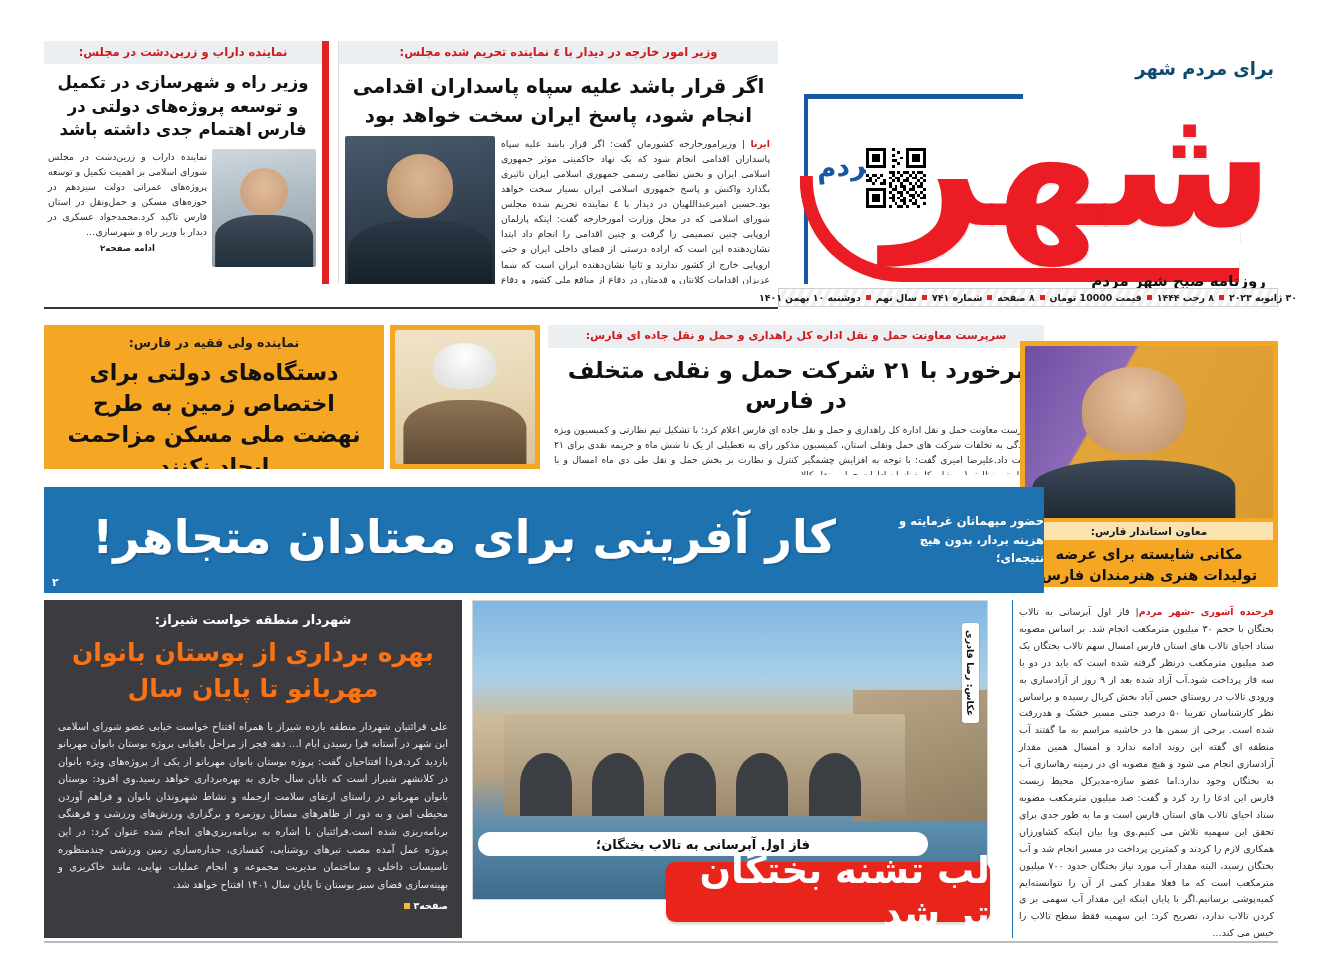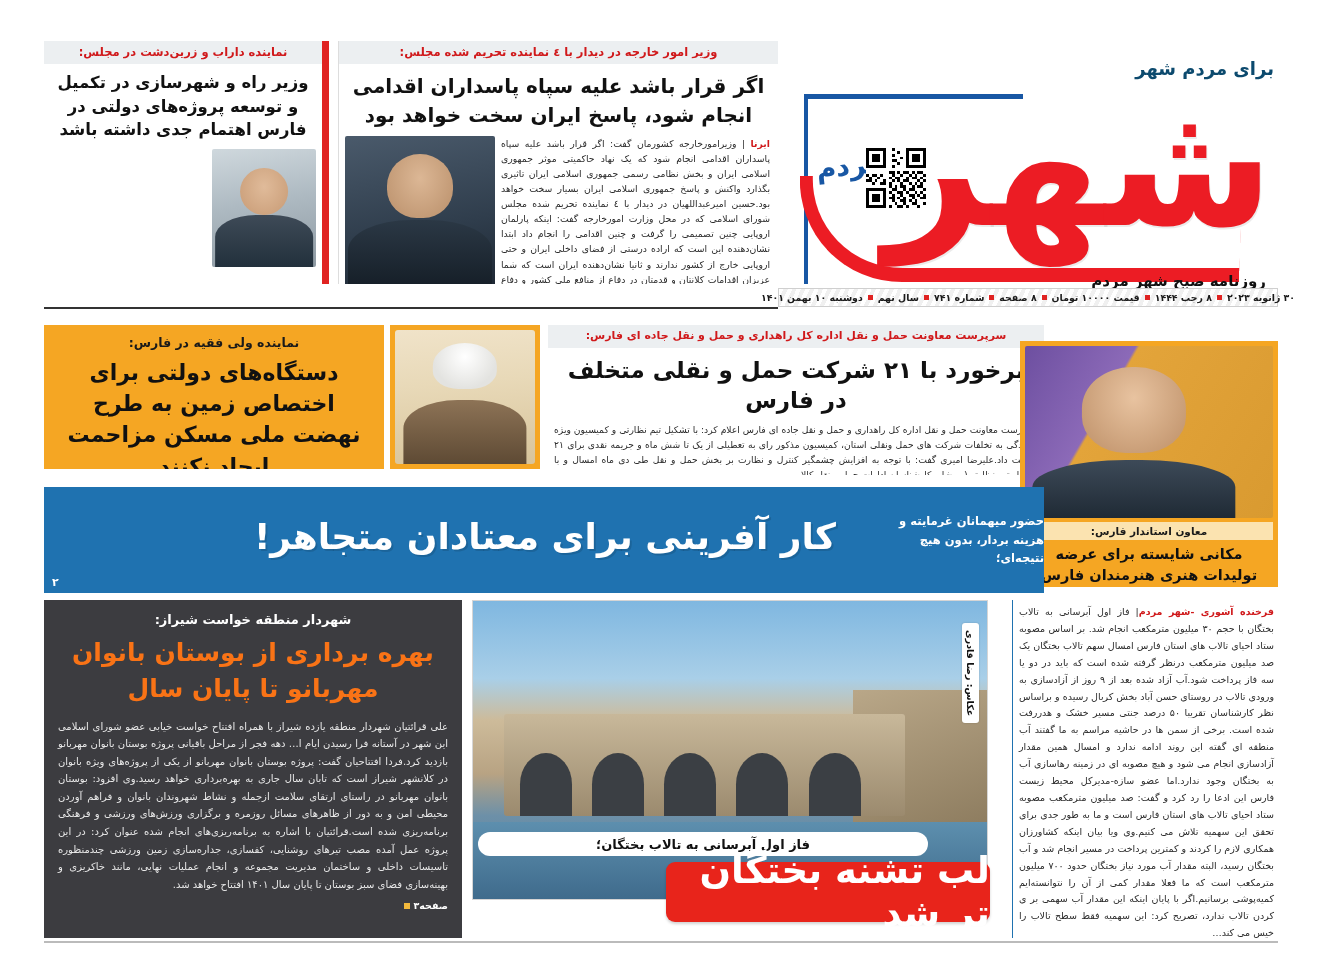--- a/index.html
+++ b/index.html
@@ -210,21 +210,21 @@
   }
 
   
   .blue-banner{
     position:absolute;left:44px;top:487px;width:1000px;height:106px;
     background:#1f72b0;box-sizing:border-box;overflow:hidden;
     display:flex;align-items:center;
   }
   .blue-banner .big{
     flex:1;text-align:right;color:#fff;font-weight:bold;
-    font-size:36px;line-height:1;padding:0 18px 6px 0;letter-spacing:-2px;
+    font-size:46px;line-height:1;padding:0 18px 6px 0;letter-spacing:-2px;
     text-shadow:2px 2px 0 rgba(0,0,0,.12);
   }
   .blue-banner .sub{
     width:176px;flex:none;color:#fff;font-size:11.5px;font-weight:bold;
     line-height:1.62;text-align:right;padding-left:14px;
   }
   .blue-banner .pgn{
     position:absolute;left:8px;bottom:4px;color:#fff;font-size:11px;font-weight:bold;
   }
 
@@ -302,20 +302,24 @@
 
 <div class="page">
 
   <div class="top-strip">
 
     <div class="art-darab">
       <div class="kicker-bar">نماینده داراب و زرین‌دشت در مجلس:</div>
       <div class="headline">وزیر راه و شهرسازی در تکمیل و توسعه پروژه‌های دولتی در فارس اهتمام جدی داشته باشد</div>
       <div class="body-wrap">
         <div class="photo"></div>
+        <div>
+          <div class="txt">نماینده داراب و زرین‌دشت در مجلس شورای اسلامی بر اهمیت تکمیل و توسعه پروژه‌های عمرانی دولت سیزدهم در حوزه‌های مسکن و حمل‌ونقل در استان فارس تاکید کرد.محمدجواد عسکری در دیدار با وزیر راه و شهرسازی…</div>
+          <div class="cont-note">ادامه صفحه۲</div>
+        </div>
       </div>
     </div>
 
     <div class="art-fm">
       <div class="kicker-bar">وزیر امور خارجه در دیدار با ٤ نماینده تحریم شده مجلس:</div>
       <div class="headline">اگر قرار باشد علیه سپاه پاسداران اقدامی انجام شود، پاسخ ایران سخت خواهد بود</div>
       <div class="body-wrap">
         <div style="flex:1;">
           <div class="txt"><span class="agency">ایرنا</span><span> | </span><span>وزیرامورخارجه کشورمان گفت: اگر قرار باشد علیه سپاه پاسداران اقدامی انجام شود که یک نهاد حاکمیتی موثر جمهوری اسلامی ایران و بخش نظامی رسمی جمهوری اسلامی ایران تاثیری بگذارد واکنش و پاسخ جمهوری اسلامی ایران بسیار سخت خواهد بود.حسین امیرعبداللهیان در دیدار با ٤ نماینده تحریم شده مجلس شورای اسلامی که در محل وزارت امورخارجه گفت: اینکه پارلمان اروپایی چنین تصمیمی را گرفت و چنین اقدامی را انجام داد ابتدا نشان‌دهنده این است که اراده درستی از فضای داخلی ایران و حتی اروپایی خارج از کشور ندارند و ثانیا نشان‌دهنده ایران است که شما عزیزان اقدامات کلانتان و قدمتان در دفاع از منافع ملی کشور و دفاع جانکاوری از امنیت ملی کشور موثر …</span></div>
 
@@ -433,21 +437,21 @@
         </div>
         <div class="sub-label">روزنامه صبح شهر مردم</div>
       </div>
     </div>
 
     <div class="infobar">
       <span>۳۰ ژانویه ۲۰۲۳</span>
       <span class="dot"></span>
       <span>۸ رجب ۱۴۴۴</span>
       <span class="dot"></span>
-      <span>قیمت ۱۰۰۰۰ تومان</span>
+      <span>قیمت 10000 تومان</span>
       <span class="dot"></span>
       <span>۸ صفحه</span>
       <span class="dot"></span>
       <span>شماره ۷۴۱</span>
       <span class="dot"></span>
       <span>سال نهم</span>
       <span class="dot"></span>
       <span>دوشنبه ۱۰ بهمن ۱۴۰۱</span>
     </div>
 

